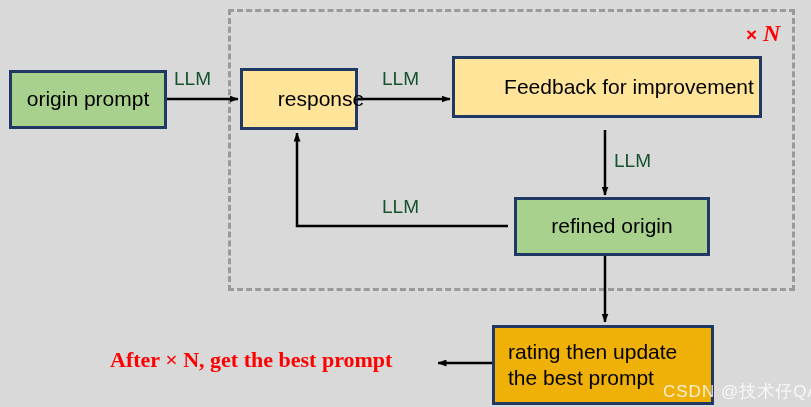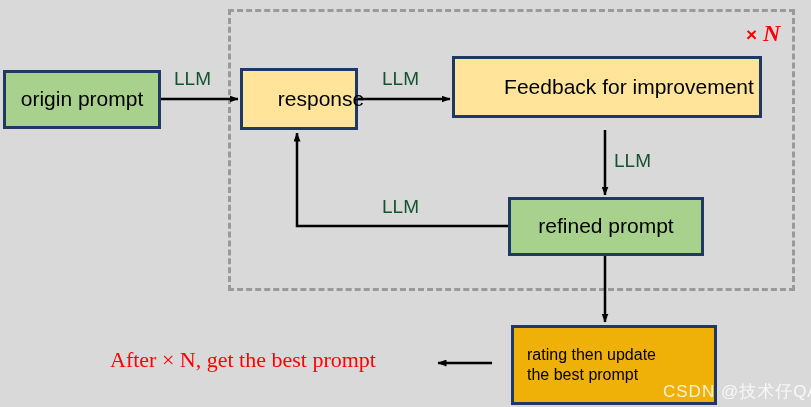--- a/index.html
+++ b/index.html
@@ -22,47 +22,46 @@
     display: flex;
     align-items: center;
     justify-content: center;
     text-align: center;
     color: #000000;
     font-family: "Liberation Sans", sans-serif;
     line-height: 1.25;
     white-space: pre-line;
     z-index: 4;
   }
-  .node.green { background: #a9d18e; }
+  .node.green { background: #a9d18e; margin-left: 6px; }
   .node.yellow { background: #ffe499; padding-left: 44px; }
   .node.orange { background: #efb008; }
 
   #node-origin-prompt {
     left: 3px; top: 70px; width: 158px; height: 59px;
     font-size: 21px;
   }
   #node-response {
     left: 240px; top: 68px; width: 118px; height: 62px;
     font-size: 21px;
   }
   #node-feedback {
     left: 452px; top: 56px; width: 310px; height: 62px;
     font-size: 21px;
   }
   #node-refined-prompt {
     left: 508px; top: 197px; width: 196px; height: 59px;
     font-size: 21px;
   }
   #node-rating {
-    left: 492px; top: 325px; width: 206px; height: 80px;
-    font-size: 16px;
+    left: 492px; top: 325px; width: 222px; height: 80px;
+    font-size: 21px;
     justify-content: flex-start;
     padding-left: 13px;
     text-align: left;
-    margin-left: 19px;
   }
 
   .dashed-region {
     position: absolute;
     left: 228px; top: 9px; width: 567px; height: 282px;
     box-sizing: border-box;
     border: 3px dashed #9a9a9a;
     z-index: 1;
   }
 
@@ -90,21 +89,21 @@
     z-index: 5;
     white-space: nowrap;
   }
   .times-n .mul { font-style: normal; font-family: "Liberation Sans", sans-serif; font-size: 19px; }
 
   .final-note {
     position: absolute;
     left: 110px; top: 347px;
     color: #ff0000;
     font-size: 22px;
-    font-weight: normal;
+    font-weight: bold;
     font-family: "Liberation Serif", serif;
     z-index: 5;
     white-space: nowrap;
   }
 
   svg#edges {
     position: absolute;
     left: 0; top: 0;
     width: 811px; height: 407px;
     z-index: 3;
@@ -148,21 +147,21 @@
 
     <line x1="492" y1="363" x2="438" y2="363" stroke="#000000" stroke-width="2.5" marker-end="url(#arrowhead)"></line>
   </svg>
 
   <div class="node green" id="node-origin-prompt">origin prompt</div>
 
   <div class="node yellow" id="node-response">response</div>
 
   <div class="node yellow" id="node-feedback">Feedback for improvement</div>
 
-  <div class="node green" id="node-refined-prompt">refined prompt</div>
+  <div class="node green" id="node-refined-prompt">refined origin</div>
 
   <div class="node orange" id="node-rating">rating then update
 the best prompt</div>
 
   <div class="edge-label" id="label-llm-1">LLM</div>
 
   <div class="edge-label" id="label-llm-2">LLM</div>
 
   <div class="edge-label" id="label-llm-3">LLM</div>
 

